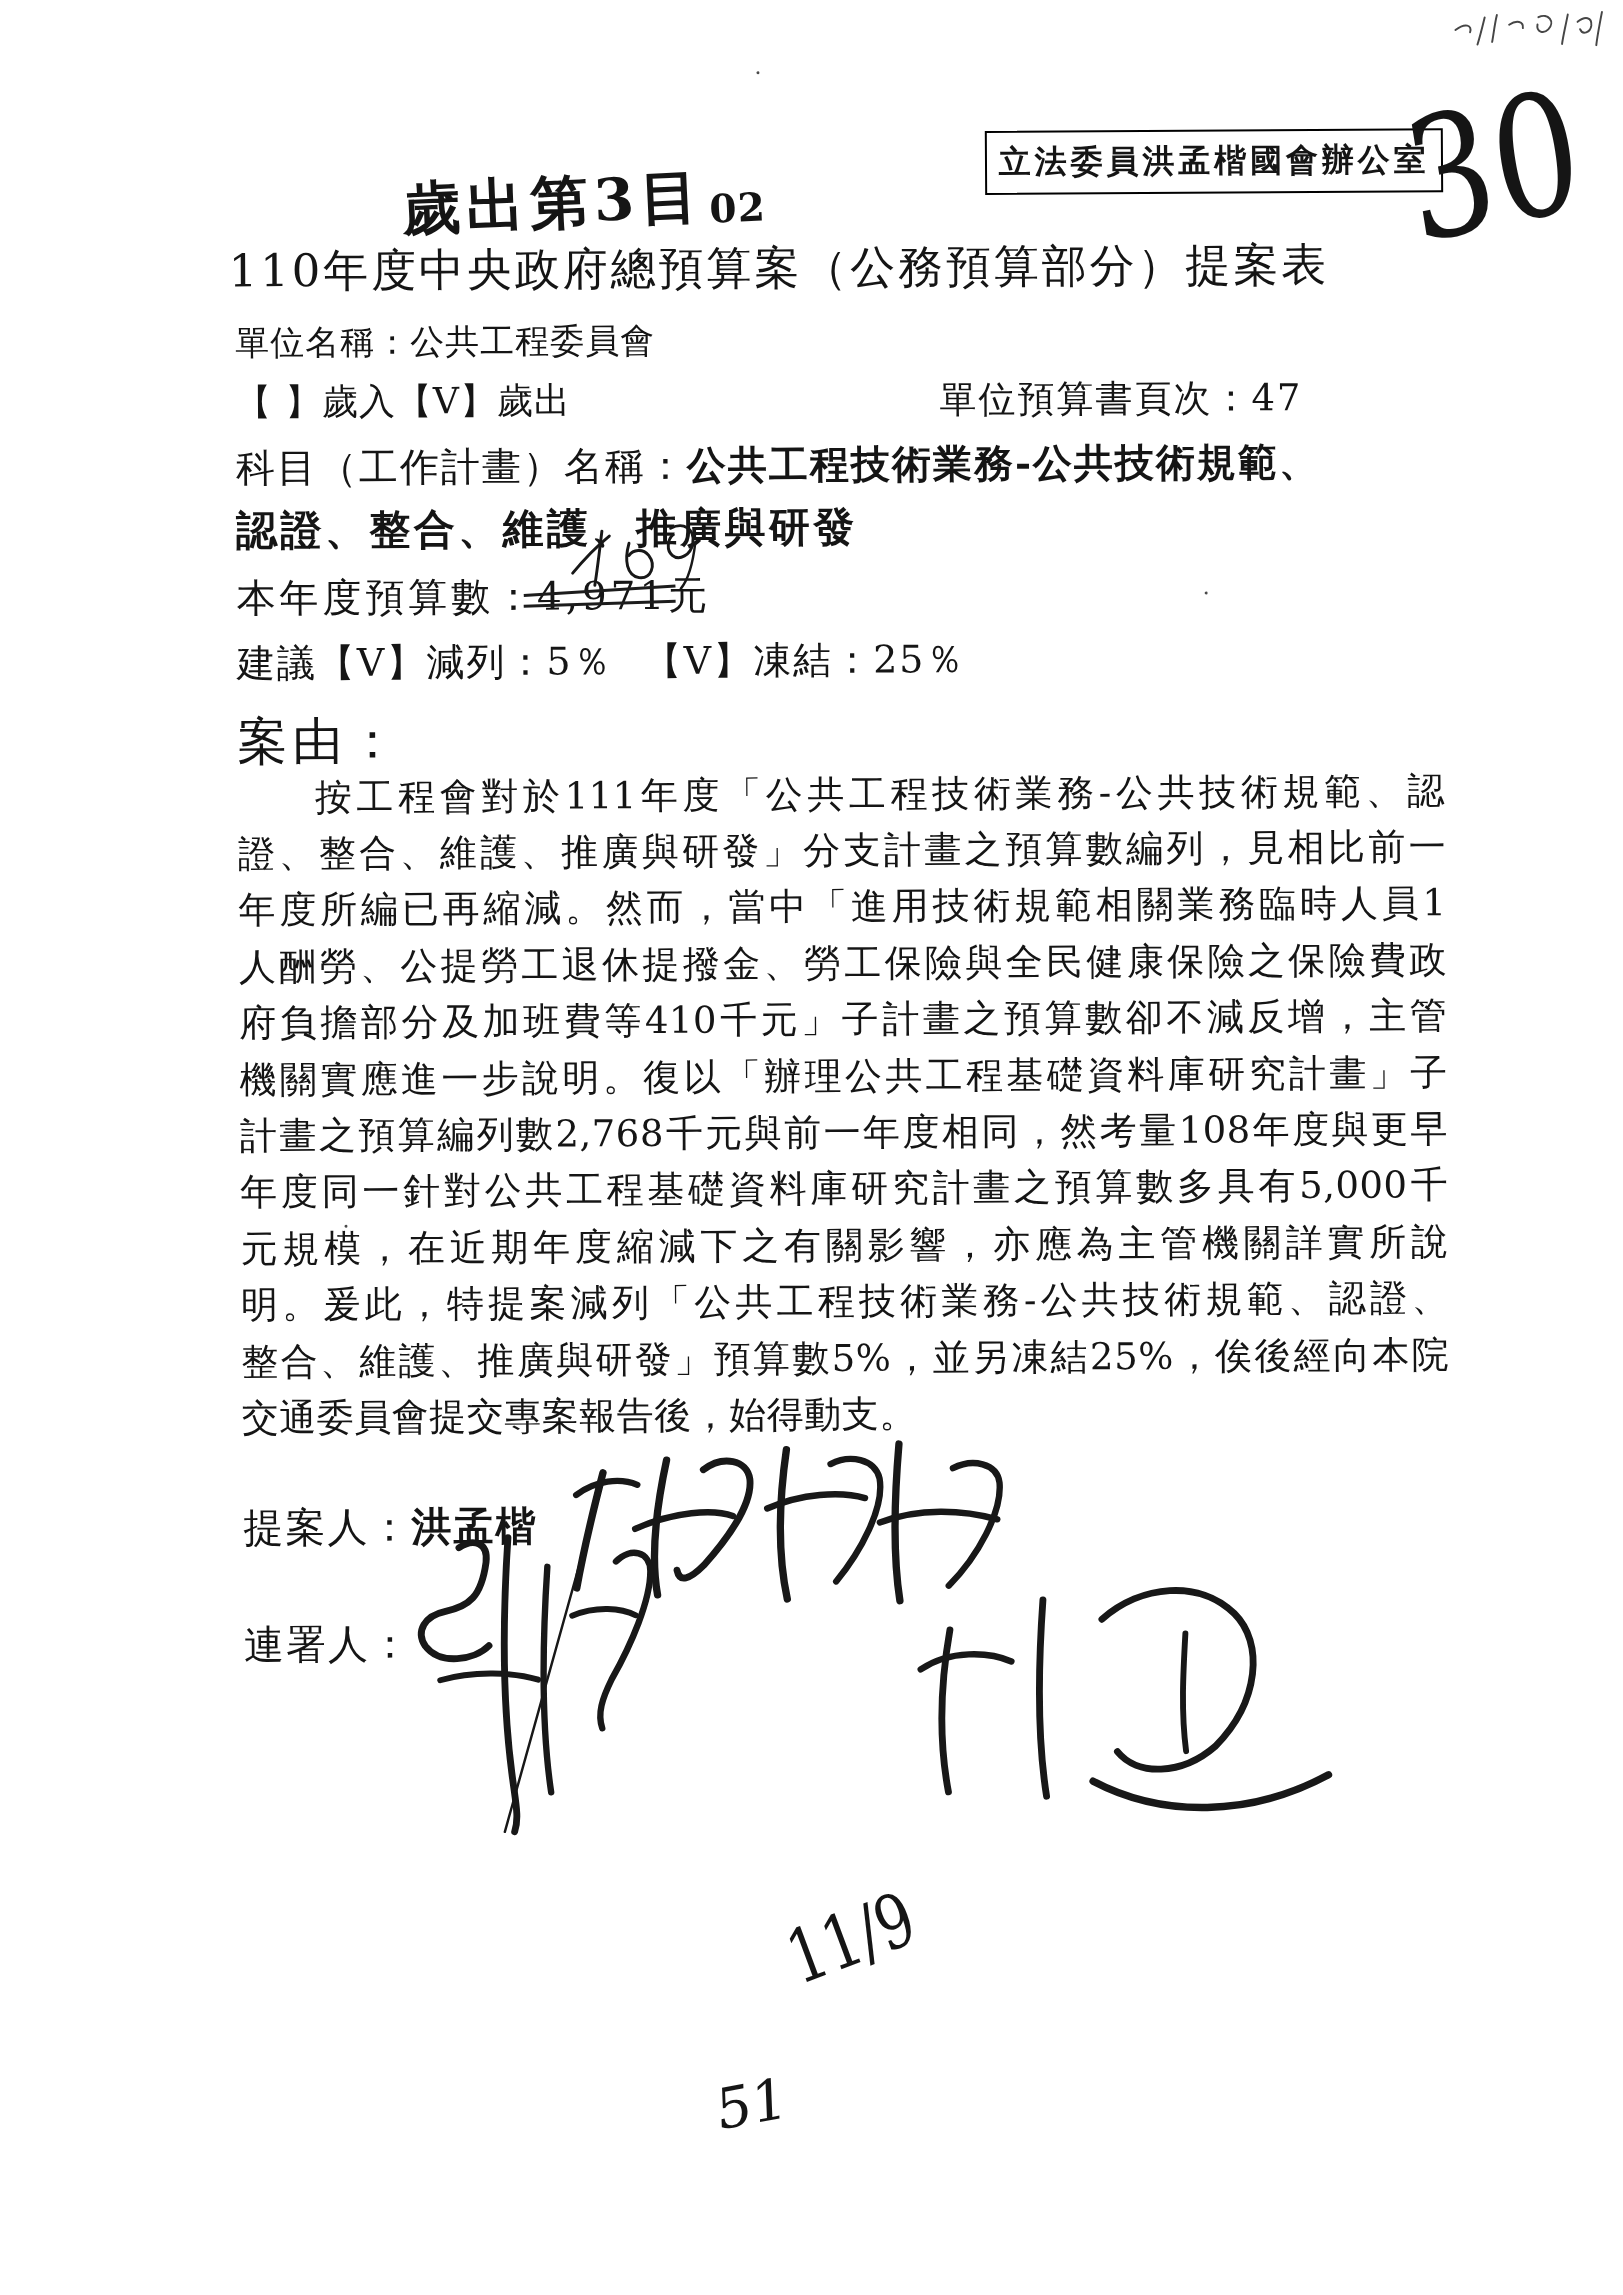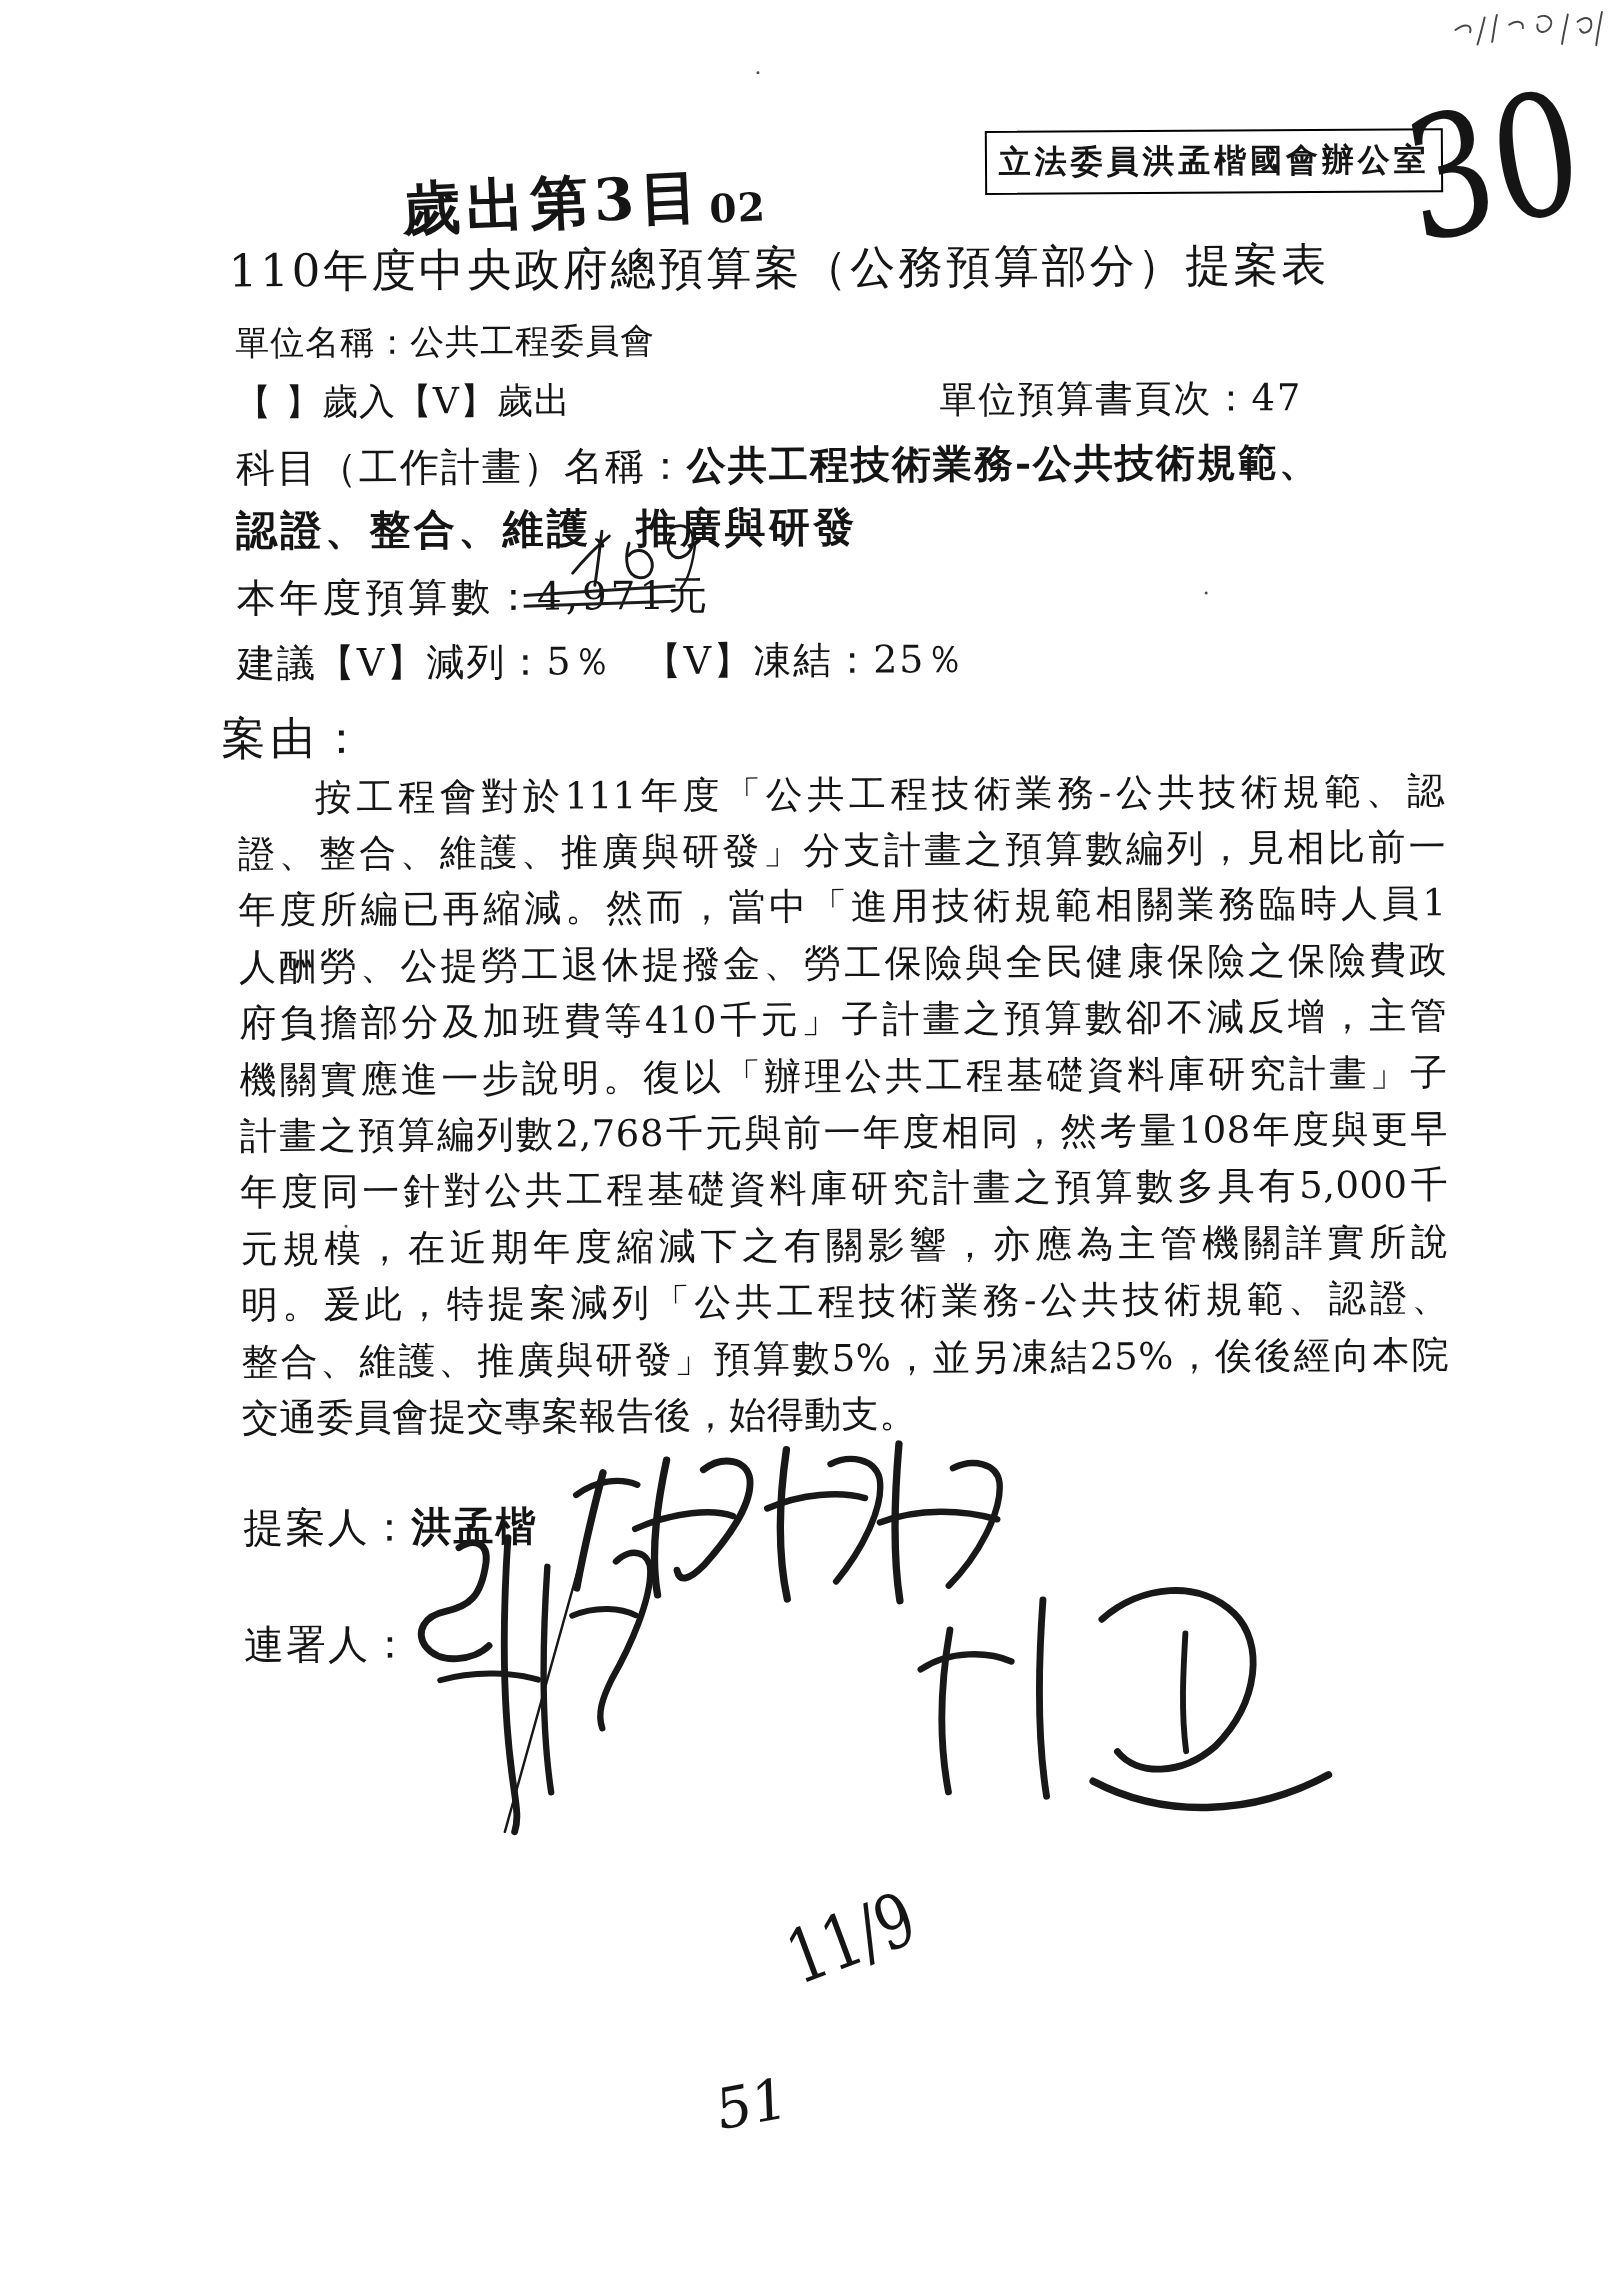--- a/index.html
+++ b/index.html
@@ -36,21 +36,21 @@
   }
   .title{left:234px;top:241px;font-size:45px;letter-spacing:2.9px;}
   .unit-line{left:240px;top:319px;font-size:34px;letter-spacing:1px;}
   .cb-line{left:240px;top:378px;font-size:36px;letter-spacing:1px;}
   .pageref{left:944px;top:379px;font-size:37px;letter-spacing:2px;}
   .subject-line{left:240px;top:441px;font-size:39px;letter-spacing:2px;}
   .subject-line2{left:240px;top:503px;font-size:41px;letter-spacing:3.4px;}
   .budget-line{left:240px;top:572px;font-size:39px;letter-spacing:3.9px;}
   .advise-line{left:240px;top:638px;font-size:38px;letter-spacing:2px;}
   .advise-gap{display:inline-block;width:31px;}
-  .case-heading{left:224px;top:709px;font-size:44px;letter-spacing:4.9px;}
+  .case-heading{left:240px;top:709px;font-size:50px;letter-spacing:4.9px;}
   .para{left:240px;width:1208px;font-size:37px;letter-spacing:0.5px;}
   .para.first{padding-left:77px;width:1130px;}
   .sig-line{left:241px;top:1500px;font-size:40px;letter-spacing:2px;}
   .cosig-line{left:241px;top:1618px;font-size:40px;letter-spacing:2px;}
 
   .strike{position:relative;display:inline-block;text-align:right;}
   .strike::before,.strike::after{
     content:"";position:absolute;left:-13.7px;right:-6.9px;height:2.5px;background:#1c1c1c;
   }
   .strike::before{top:34%;transform:rotate(-3.2deg);}

